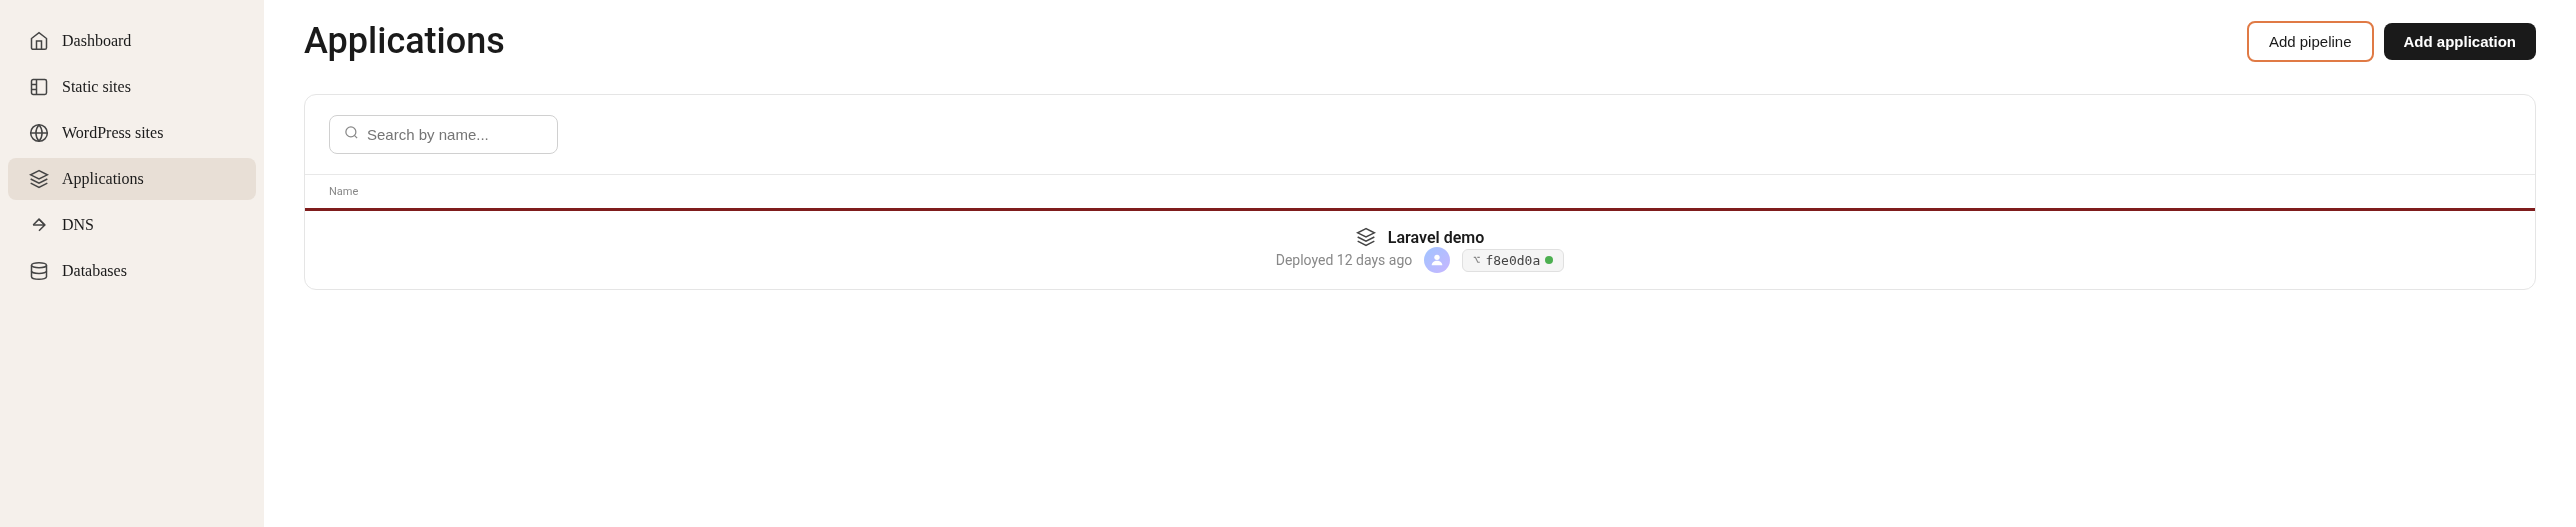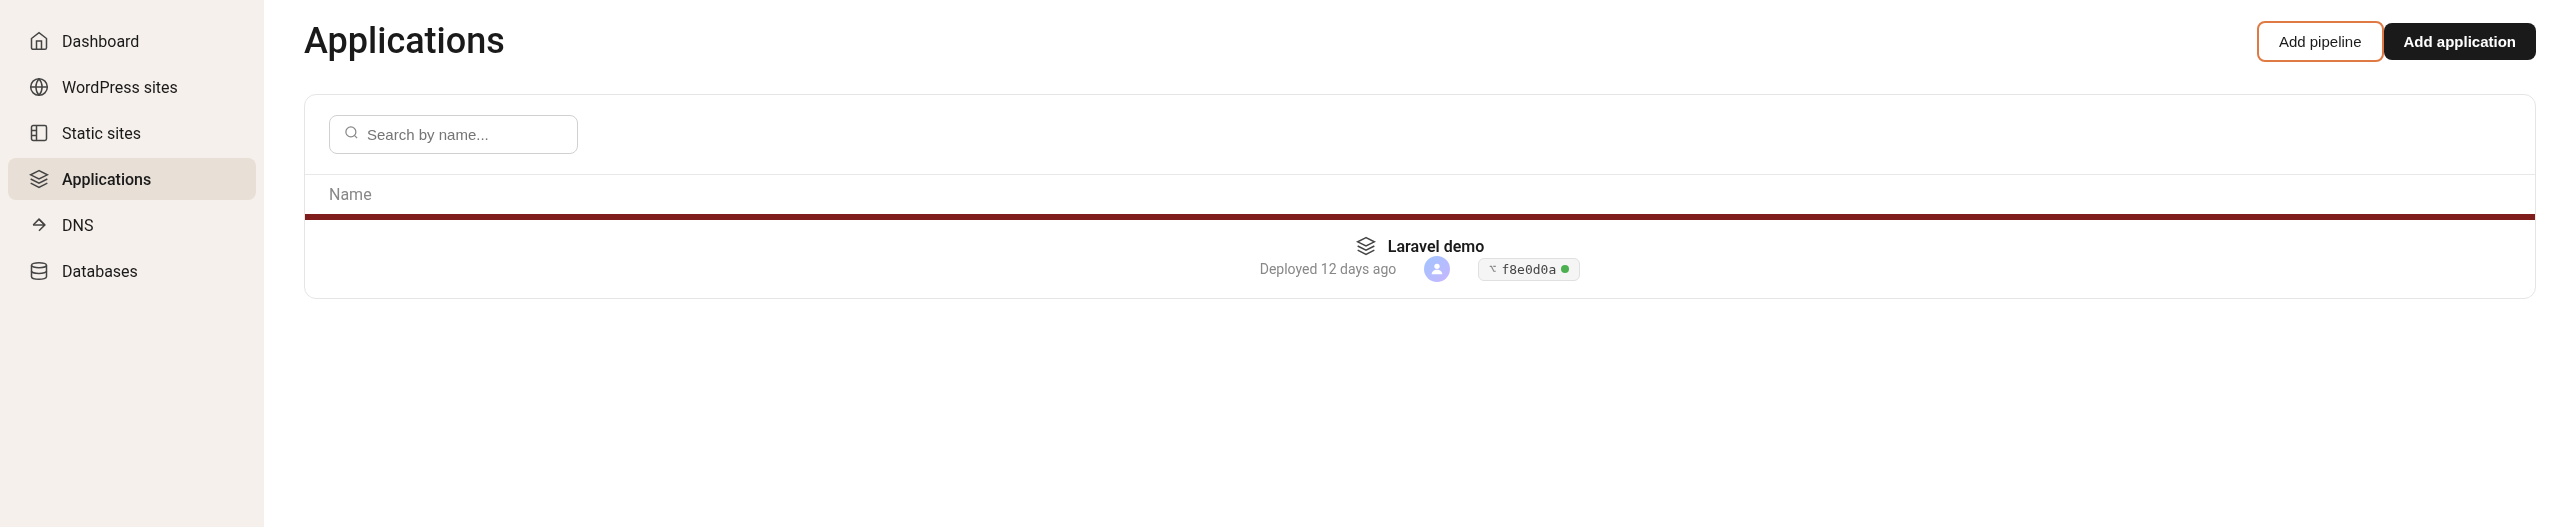--- a/index.html
+++ b/index.html
@@ -13,20 +13,21 @@
 
     
     .sidebar {
       width: 264px;
       min-width: 264px;
       background-color: #f5f0eb;
       padding: 20px 0;
       display: flex;
       flex-direction: column;
       gap: 4px;
+      font-family: Liberation Serif, serif;
     }
     .sidebar-item {
       display: flex;
       align-items: center;
       gap: 12px;
       padding: 10px 20px;
       cursor: pointer;
       border-radius: 8px;
       margin: 0 8px;
       color: #1a1a1a;
@@ -86,20 +87,21 @@
     }
     .btn-add-application {
       padding: 10px 20px;
       font-size: 15px;
       font-weight: 600;
       background-color: #1a1a1a;
       color: #ffffff;
       border: none;
       border-radius: 8px;
       cursor: pointer;
+      margin-left: 10px;
     }
 
     
     .content {
       flex: 1;
       padding: 16px 40px 20px 40px;
       overflow-y: auto;
     }
     .content-box {
       background-color: #ffffff;
@@ -112,43 +114,43 @@
     .search-container {
       padding: 20px 24px;
     }
     .search-input-wrapper {
       display: flex;
       align-items: center;
       gap: 8px;
       border: 1.5px solid #d0d0d0;
       border-radius: 8px;
       padding: 9px 14px;
-      width: 249px;
+      width: 229px;
       background: #fff;
     }
     .search-icon-svg {
       color: #888;
       font-size: 15px;
     }
     .search-input {
       border: none;
       outline: none;
       font-size: 15px;
       color: #888;
       background: transparent;
       width: 100%;
     }
 
     
     .table-header {
       padding: 10px 24px;
       border-top: 1px solid #e8e8e8;
-      border-bottom: 6px solid #7f1d1d;
-      color: #888;
-      font-size: 16px;
+      border-bottom: 3px solid #7f1d1d;
+      color: #888;
+      font-size: 11px;
       font-weight: 400;
     }
     .table-row {
       display: flex;
       align-items: center;
       justify-content: space-between;
       padding: 16px 24px;
       border-bottom: 1px solid #f0f0f0;
       flex-direction: column;
     }
@@ -166,21 +168,21 @@
       color: #444;
     }
     .row-name {
       font-size: 16px;
       font-weight: 600;
       color: #1a1a1a;
     }
     .row-right {
       display: flex;
       align-items: center;
-      gap: 28px;
+      gap: 12px;
     }
     .deployed-text {
       font-size: 14px;
       color: #888;
     }
     .avatar {
       width: 26px;
       height: 26px;
       border-radius: 50%;
       background: linear-gradient(135deg, #a0c4ff, #c8b6ff);
@@ -223,34 +225,34 @@
       <svg width="20" height="20" viewBox="0 0 24 24" fill="none" stroke="currentColor" stroke-width="1.8">
         <path d="M3 9L12 2l9 7v11a2 2 0 01-2 2H5a2 2 0 01-2-2z"></path>
           <polyline points="9 22 9 12 15 12 15 22"></polyline>
       </svg>
     </span>
     <span>Dashboard</span>
   </div>
   <div class="sidebar-item">
     <span class="sidebar-icon">
       <svg width="20" height="20" viewBox="0 0 24 24" fill="none" stroke="currentColor" stroke-width="1.8">
+        <rect x="3" y="3" width="18" height="18" rx="2"></rect>
+          <path d="M9 3v18M3 9h6M3 15h6"></path>
+      </svg>
+    </span>
+    <span>Static sites</span>
+  </div>
+  <div class="sidebar-item">
+    <span class="sidebar-icon">
+      <svg width="20" height="20" viewBox="0 0 24 24" fill="none" stroke="currentColor" stroke-width="1.8">
         <circle cx="12" cy="12" r="10"></circle>
         <path d="M2 12h20M12 2a15.3 15.3 0 010 20M12 2a15.3 15.3 0 000 20"></path>
       </svg>
     </span>
     <span>WordPress sites</span>
-  </div>
-  <div class="sidebar-item">
-    <span class="sidebar-icon">
-      <svg width="20" height="20" viewBox="0 0 24 24" fill="none" stroke="currentColor" stroke-width="1.8">
-        <rect x="3" y="3" width="18" height="18" rx="2"></rect>
-          <path d="M9 3v18M3 9h6M3 15h6"></path>
-      </svg>
-    </span>
-    <span>Static sites</span>
   </div>
   <div class="sidebar-item active" style="background-color:#e8dfd6;">
     <span class="sidebar-icon">
       <svg width="20" height="20" viewBox="0 0 24 24" fill="none" stroke="currentColor" stroke-width="1.8">
         <path d="M12 2L2 7l10 5 10-5-10-5z"></path>
           <path d="M2 17l10 5 10-5"></path>
           <path d="M2 12l10 5 10-5"></path>
       </svg>
     </span>
     <span>Applications</span>

